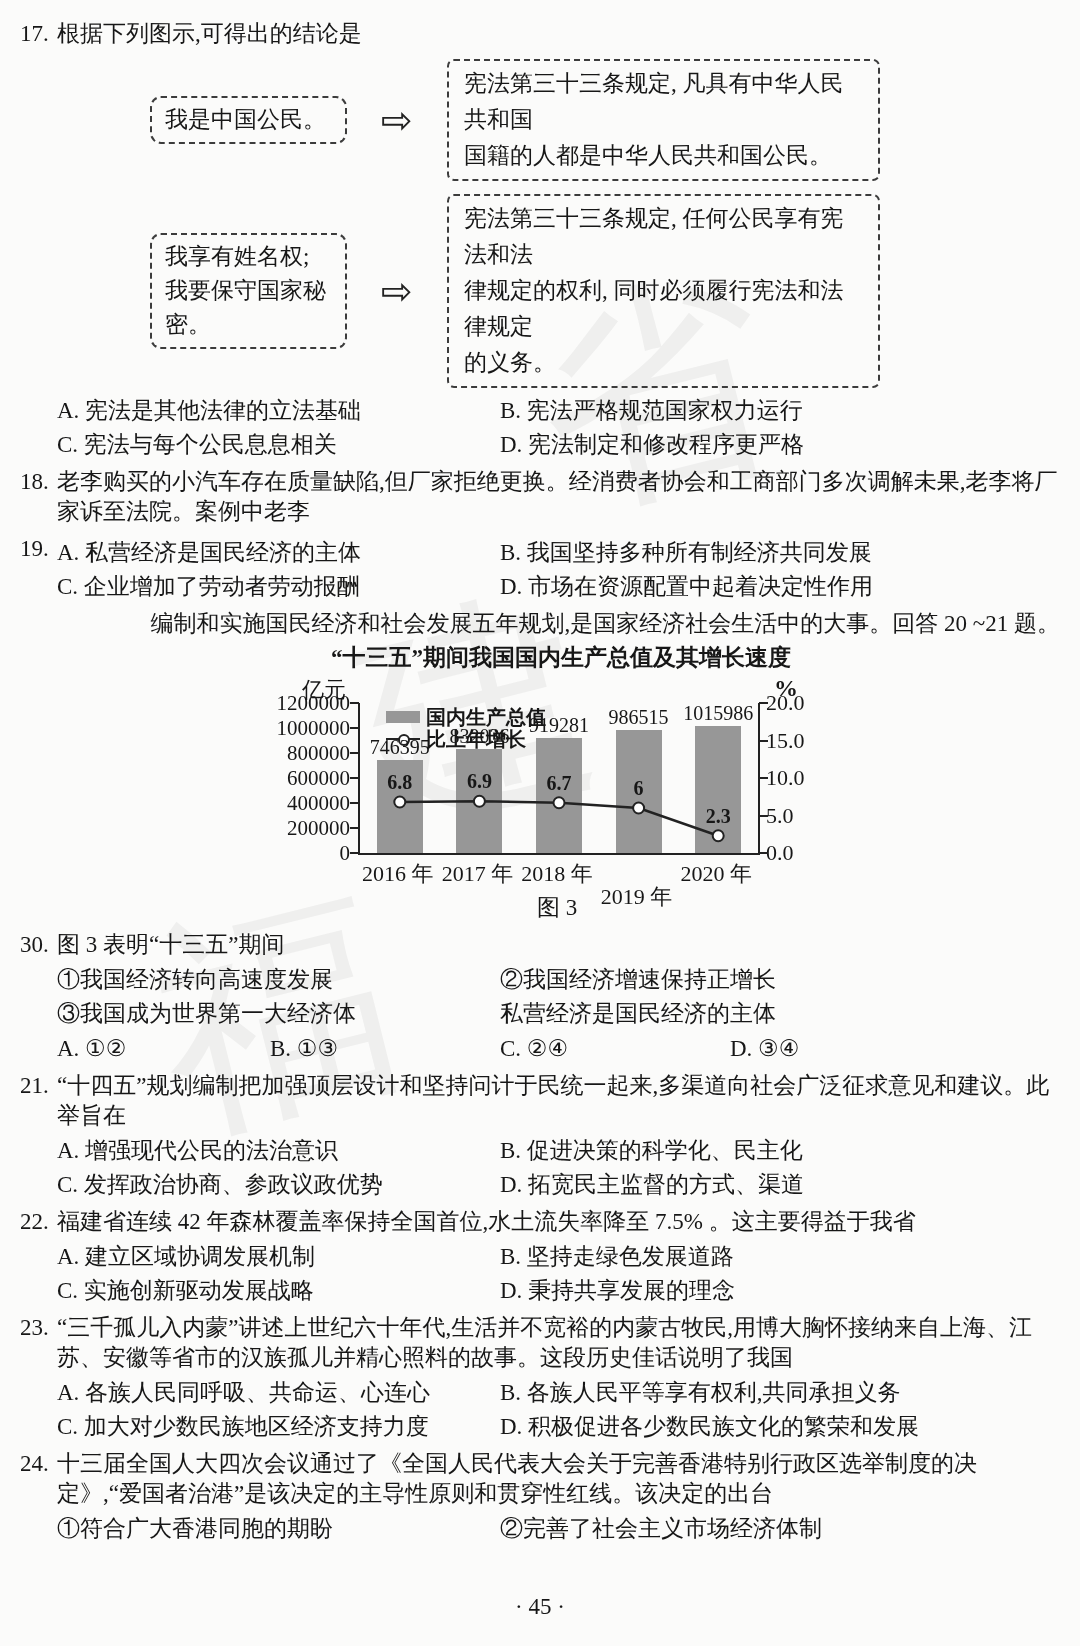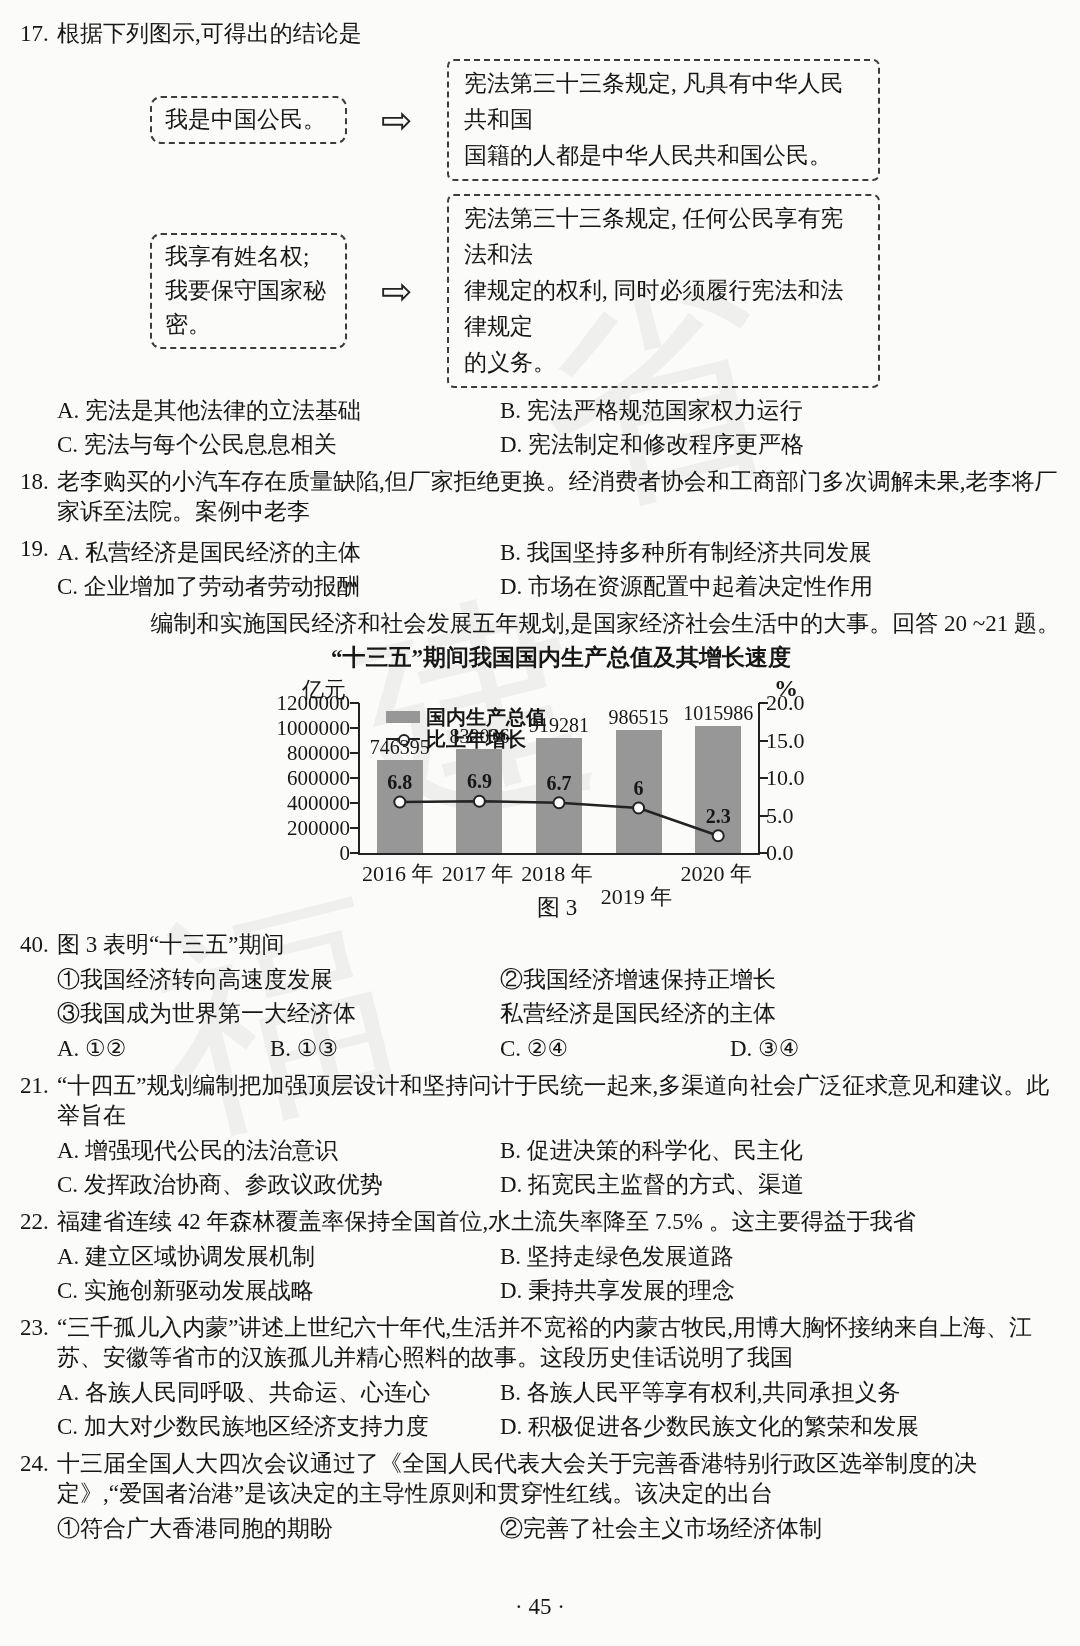--- a/index.html
+++ b/index.html
@@ -183,21 +183,21 @@
             <div class="xtick" style="left: 74.4px;">2017 年</div>
             <div class="xtick" style="left: 154px;">2018 年</div>
             <div class="xtick" style="left: 233.6px; margin-top: 23px;">2019 年</div>
             <div class="xtick" style="left: 313.2px;">2020 年</div>
           </div>
       </div>
       <div class="fig-caption">图 3</div>
     </div>
 
     <div id="slot-20">
-        <div class="question"><span class="qnum">40.</span><span>图 3 表明“十三五”期间</span><div class="opts g2">
+        <div class="question"><span class="qnum">30.</span><span>图 3 表明“十三五”期间</span><div class="opts g2">
             <div class="opt">①我国经济转向高速度发展</div>
             <div class="opt">②我国经济增速保持正增长</div>
             <div class="opt">③我国成为世界第一大经济体</div>
             <div class="opt">私营经济是国民经济的主体</div>
           </div><div class="opts g4">
             <div class="opt">A. ①②</div>
             <div class="opt">B. ①③</div>
             <div class="opt">C. ②④</div>
             <div class="opt">D. ③④</div>
           </div></div>

